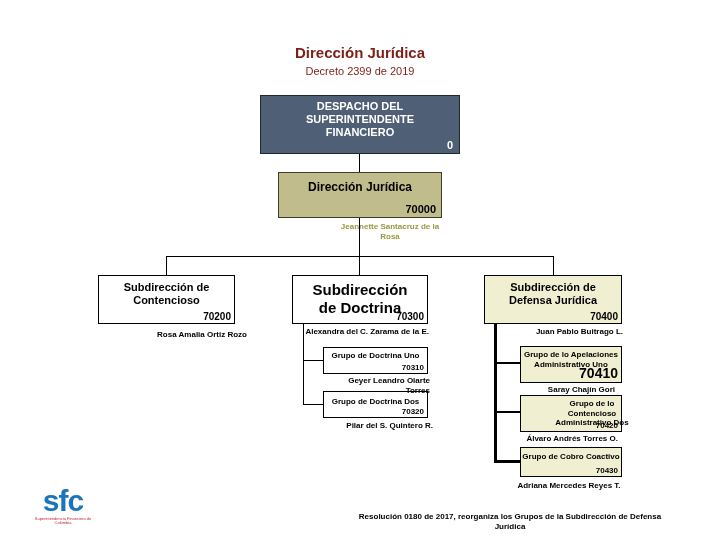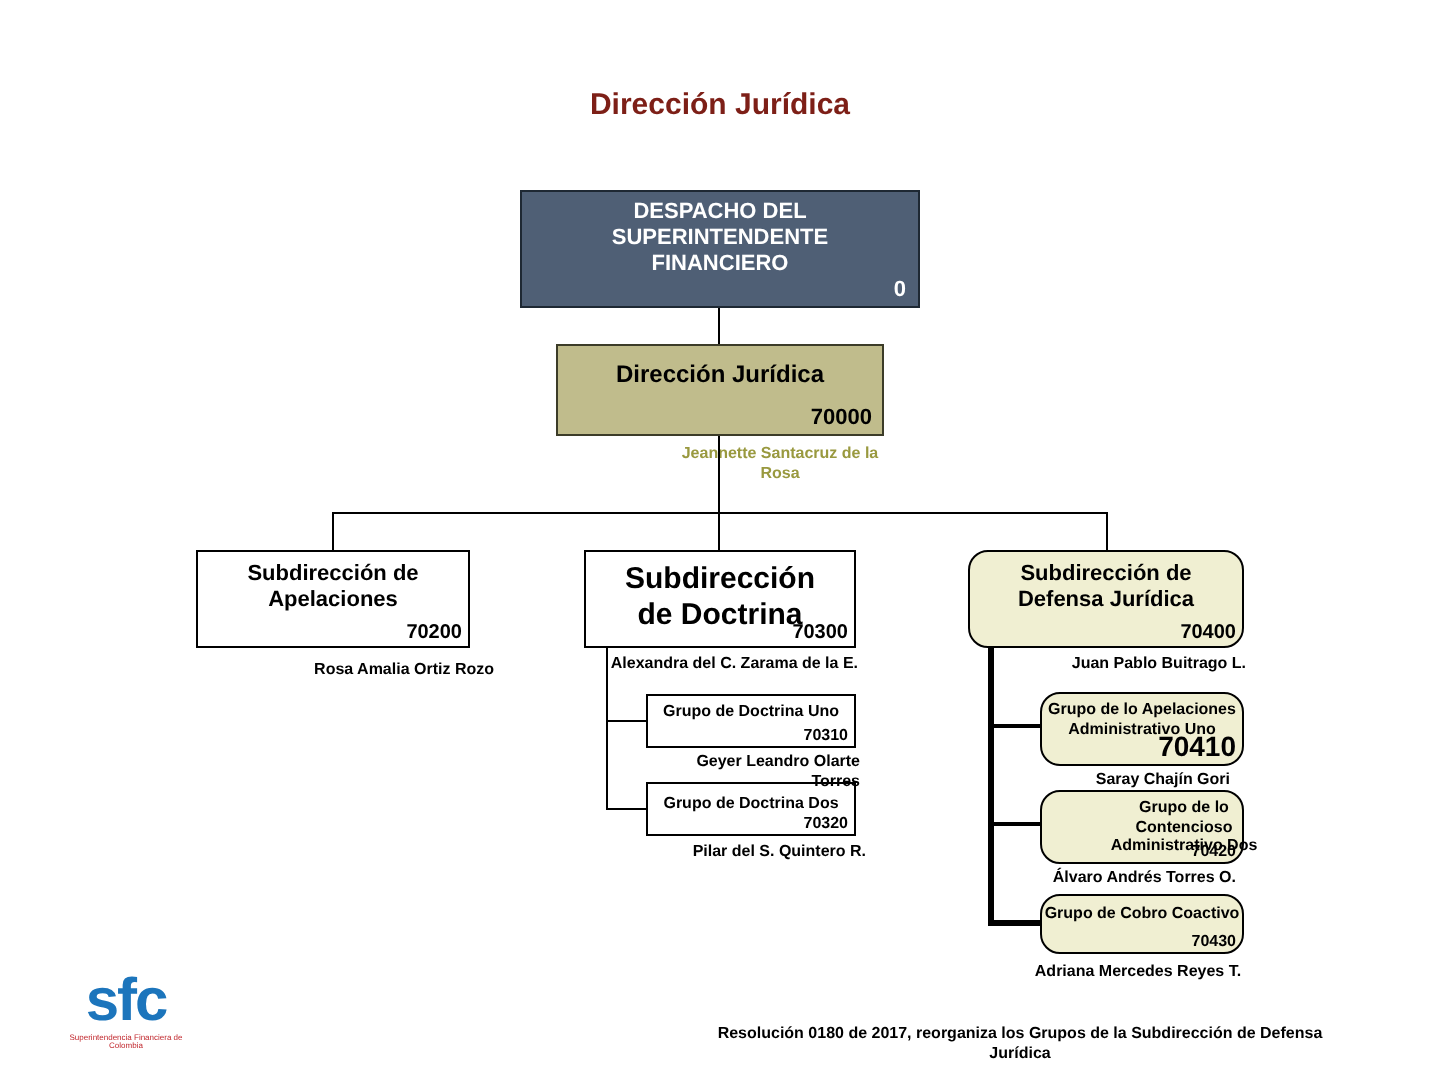--- a/index.html
+++ b/index.html
@@ -13,38 +13,39 @@
   }
   .subtitle {
     position:absolute; left:0; top:65px; width:720px; text-align:center;
     font-size:11px; color:#7D1F17;
   }
   .obox { position:absolute; border:1px solid #000; background:#fff; box-sizing:border-box; }
   .obox .lbl { font-weight:bold; text-align:center; line-height:1.2; }
   .obox .code { position:absolute; right:3px; bottom:0; font-weight:bold; }
   .despacho { background:#4F5F75; border-color:#1e2833; color:#fff; }
   .khaki { background:#C0BC8C; border-color:#3c3c28; }
-  .cream { background:#F0EFD2;border-radius:10px; }
+  .cream { background:#F0EFD2; }
   .mgr { position:absolute; font-size:8px; font-weight:bold; color:#000; line-height:1.25; }
   .mgr-olive { color:#99993F; }
   .ln { position:absolute; background:#000; }
   .footnote {
     position:absolute; left:345px; top:512px; width:330px; text-align:center;
     font-size:8px; font-weight:bold; color:#000; line-height:1.3;
   }
   .logo { position:absolute; left:28px; top:486px; width:70px; text-align:center; }
   .logo .sfc { font-size:30px; font-weight:bold; color:#1C75BC; letter-spacing:-1px; line-height:1; }
   .logo .sfc-sub { font-size:4px; color:#C1272D; line-height:1.1; margin-top:1px; }
 </style>
 </head>
 <body>
 
 <div class="canvas">
 
   <div class="title">Dirección Jurídica</div>
+  <div class="subtitle">Decreto 2399 de 2019</div>
 
   <div class="obox despacho" style="left:260px; top:95px; width:200px; height:59px;">
     <div class="lbl" style="font-size:11px; margin:4px auto 0; width:140px;">DESPACHO DEL SUPERINTENDENTE FINANCIERO</div>
     <div class="code" style="font-size:11px; right:6px; bottom:2px;">0</div>
   </div>
 
   <div class="ln" style="left:359px; top:154px; width:1px; height:18px;"></div>
 
   <div class="obox khaki" style="left:278px; top:172px; width:164px; height:46px;">
     <div class="lbl" style="font-size:12px; margin-top:7px;">Dirección Jurídica</div>
@@ -52,21 +53,21 @@
   </div>
   <div class="mgr mgr-olive" style="left:330px; top:222px; width:120px; text-align:center;">Jeannette Santacruz de la Rosa</div>
 
   <div class="ln" style="left:359px; top:218px; width:1px; height:38px;"></div>
   <div class="ln" style="left:166px; top:256px; width:388px; height:1px;"></div>
   <div class="ln" style="left:166px; top:256px; width:1px; height:19px;"></div>
   <div class="ln" style="left:359px; top:256px; width:1px; height:19px;"></div>
   <div class="ln" style="left:553px; top:256px; width:1px; height:19px;"></div>
 
   <div class="obox" style="left:98px; top:275px; width:137px; height:49px;">
-    <div class="lbl" style="font-size:11px; margin:5px auto 0; width:110px;">Subdirección de Apelaciones</div>
+    <div class="lbl" style="font-size:11px; margin:5px auto 0; width:110px;">Subdirección de Contencioso</div>
     <div class="code" style="font-size:10px; right:3px; bottom:1px;">70200</div>
   </div>
   <div class="mgr" style="left:100px; top:330px; width:147px; text-align:right;">Rosa Amalia Ortiz Rozo</div>
 
   <div class="obox" style="left:292px; top:275px; width:136px; height:49px;">
     <div class="lbl" style="font-size:15px; margin:5px auto 0; width:100px;">Subdirección de Doctrina</div>
     <div class="code" style="font-size:10px; right:3px; bottom:1px;">70300</div>
   </div>
   <div class="mgr" style="left:298px; top:327px; width:131px; text-align:right;">Alexandra del C. Zarama de la E.</div>
 

